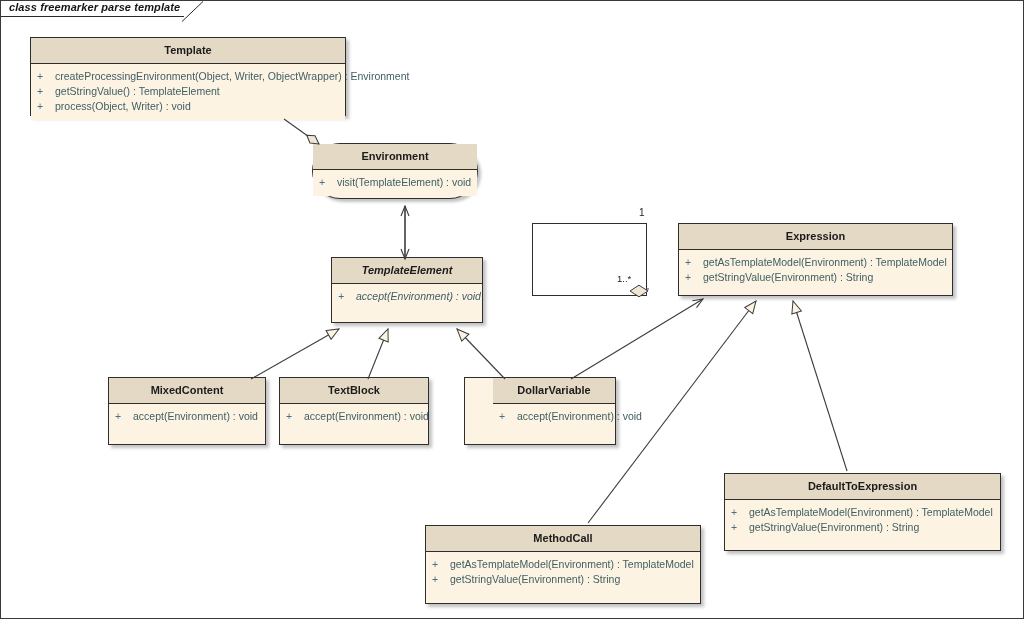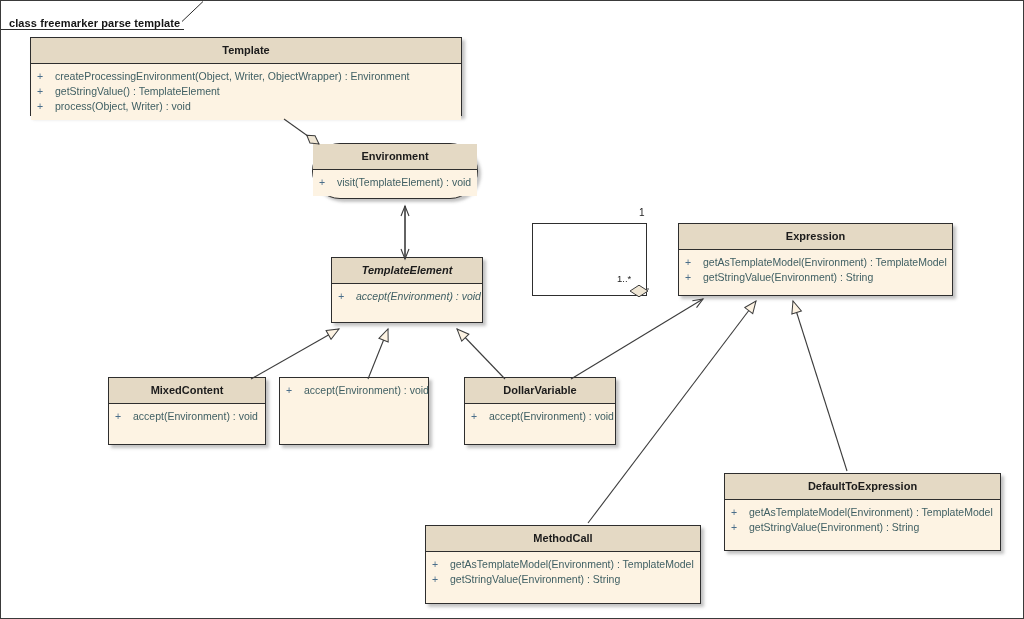--- a/index.html
+++ b/index.html
@@ -16,29 +16,30 @@
     border: 1px solid #3a3a3a;
     box-sizing: border-box;
     overflow: hidden;
   }
 
   
   .frame-tab {
     position: absolute;
     left: 0px;
     top: 0px;
-    height: 29px;
+    height: 16px;
     display: flex;
-    align-items: flex-end;
+    align-items: flex-start;
     padding: 0 4px 0 8px;
     background: #ffffff;
     border-right: none;
     border-bottom: 1px solid #2b2b2b;
     box-sizing: border-box;
     z-index: 5;
+    font-style: italic;
   }
   .frame-tab-label {
     font-size: 11px;
     font-weight: bold;
     color: #151515;
     white-space: nowrap;
     letter-spacing: 0.1px;
   }
   .frame-tab-slant {
     position: absolute;
@@ -186,21 +187,21 @@
     </g>
   </svg>
 
   <div class="mult-label" style="left:638px; top:206px;">1</div>
   <div class="mult-label" style="left:616px; top:272px; font-size:9.5px;">1..*</div>
 
   <div class="blank-box" style="left:531px; top:222px; width:115px; height:73px;">
     <span></span>
   </div>
 
-  <div class="uml-class" style="left:29px; top:36px; width:432px; height:79px;">
+  <div class="uml-class" style="left:29px; top:36px; width:316px; height:79px;">
     <div class="uml-header">Template</div>
     <div class="uml-body">
       <div class="uml-op">
         <span class="uml-vis">+</span>
         <span class="uml-op-sig">createProcessingEnvironment(Object, Writer, ObjectWrapper) : Environment</span>
       </div>
       <div class="uml-op">
         <span class="uml-vis">+</span>
         <span class="uml-op-sig">getStringValue() : TemplateElement</span>
       </div>
@@ -249,29 +250,30 @@
     <div class="uml-header">MixedContent</div>
     <div class="uml-body">
       <div class="uml-op">
         <span class="uml-vis">+</span>
         <span class="uml-op-sig">accept(Environment) : void</span>
       </div>
     </div>
   </div>
 
   <div class="uml-class" style="left:278px; top:376px; width:150px; height:68px;">
+    <div class="uml-header">TextBlock</div>
     <div class="uml-body">
       <div class="uml-op">
         <span class="uml-vis">+</span>
         <span class="uml-op-sig">accept(Environment) : void</span>
       </div>
     </div>
   </div>
 
-  <div class="uml-class" style="left:463px; top:376px; width:152px; height:68px;">
+  <div class="uml-class" style="left:463px; top:376px; width:152px; height:68px;padding-left:28px;">
     <div class="uml-header">DollarVariable</div>
     <div class="uml-body">
       <div class="uml-op">
         <span class="uml-vis">+</span>
         <span class="uml-op-sig">accept(Environment) : void</span>
       </div>
     </div>
   </div>
 
   <div class="uml-class" style="left:424px; top:524px; width:276px; height:79px;">

